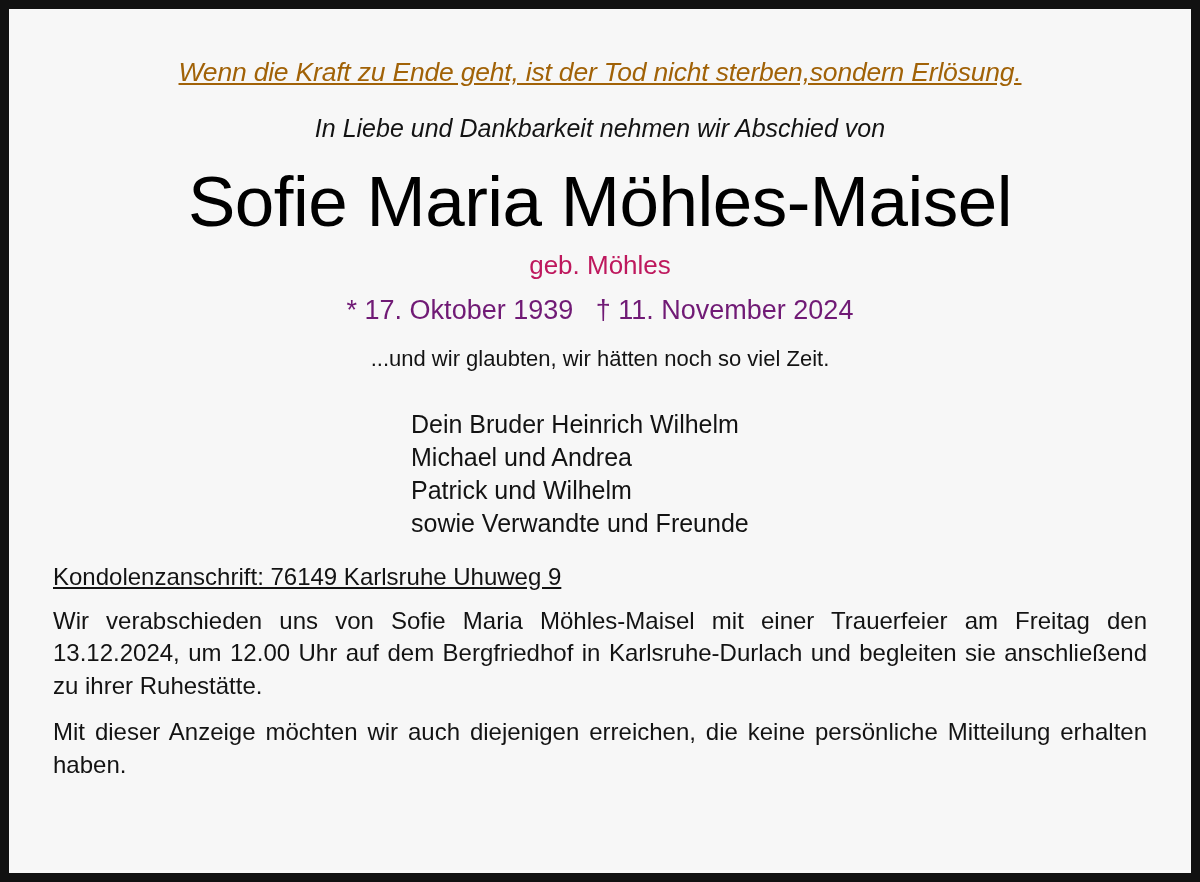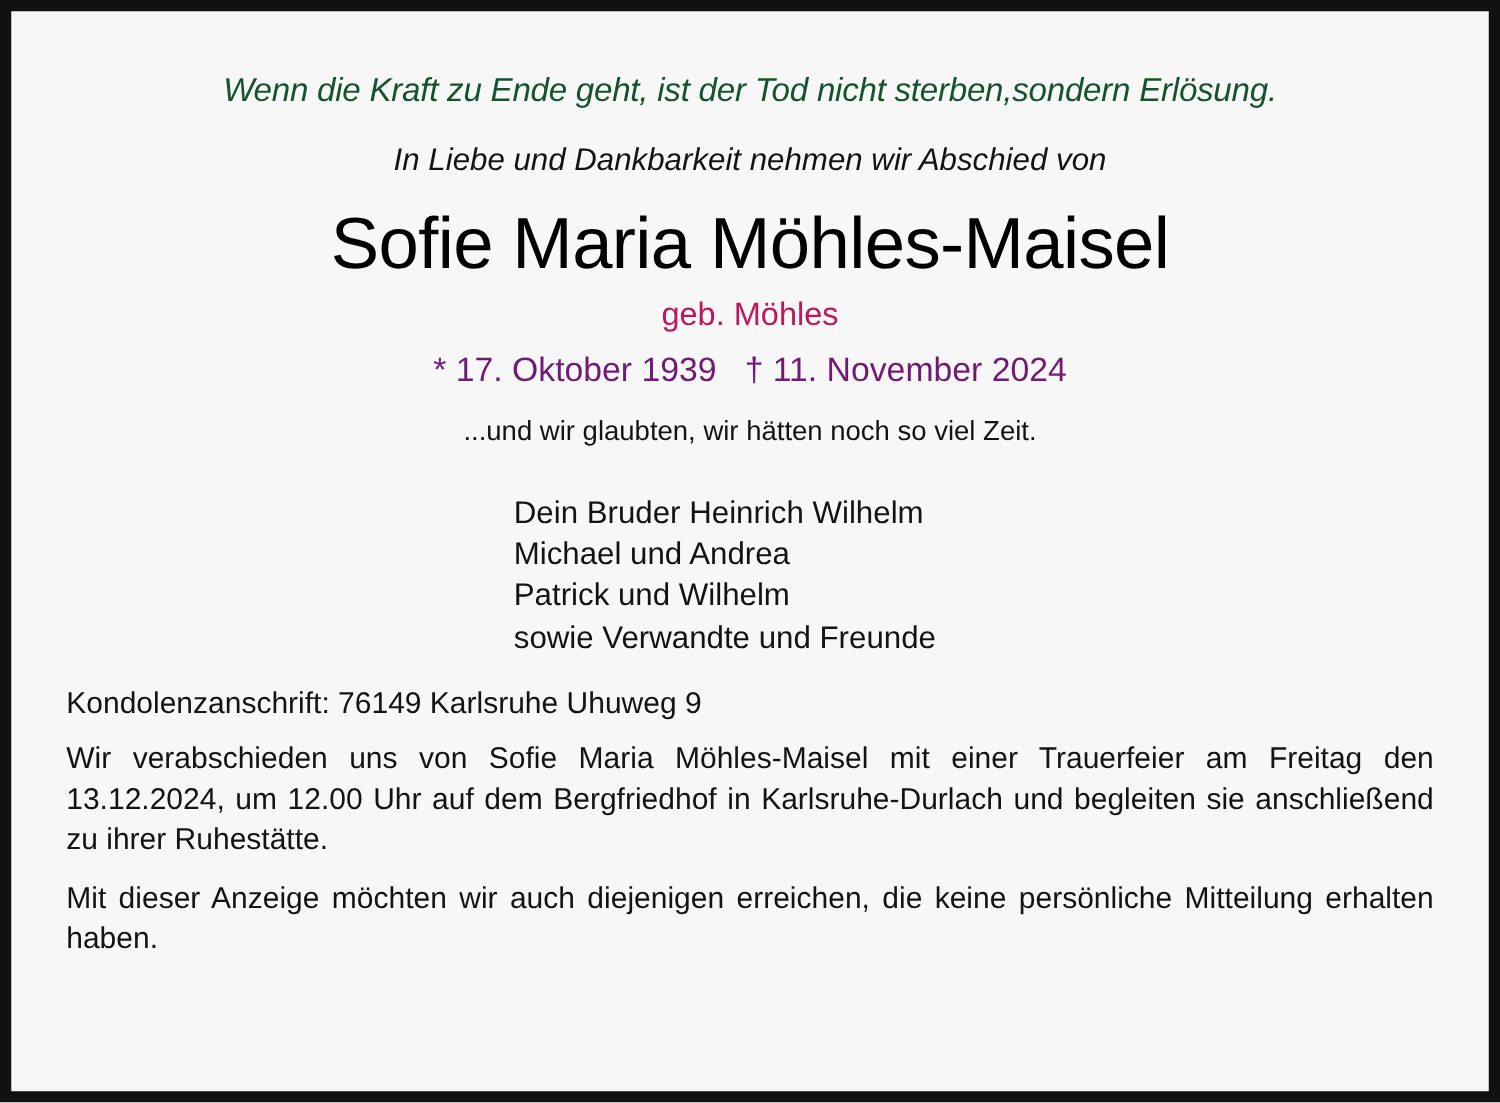--- a/index.html
+++ b/index.html
@@ -30,31 +30,32 @@
     padding: 34px 44px 18px 44px;
     display: block;
   }
   .quote {
     font-style: italic;
     font-size: 26.5px;
     text-align: center;
     letter-spacing: -0.2px;
     margin-top: 14px;
     margin-bottom: 26px;
-    color: #14532d;
+    color: #a16207;
+    text-decoration: underline;
   }
   .intro {
     font-size: 25px;
     text-align: center;
     margin-bottom: 22px;
     color: #131313;
     font-style: italic;
   }
   .name {
-    font-size: 58px;
+    font-size: 71px;
     text-align: center;
     letter-spacing: -0.5px;
     line-height: 1.05;
     margin-bottom: 10px;
     color: #000000;
     margin-top: 16px;
   }
   .maiden {
     font-size: 26px;
     text-align: center;
@@ -81,20 +82,21 @@
     margin: 0 0 22px 0;
     padding-left: 358px;
   }
   .survivors div {
     white-space: nowrap;
   }
   .address {
     font-size: 24px;
     color: #131313;
     margin-bottom: 14px;
+    text-decoration: underline;
   }
   .para {
     font-size: 24px;
     line-height: 1.36;
     color: #131313;
     text-align: justify;
     margin-bottom: 14px;
     hyphens: manual;
   }
   .para:last-child {

